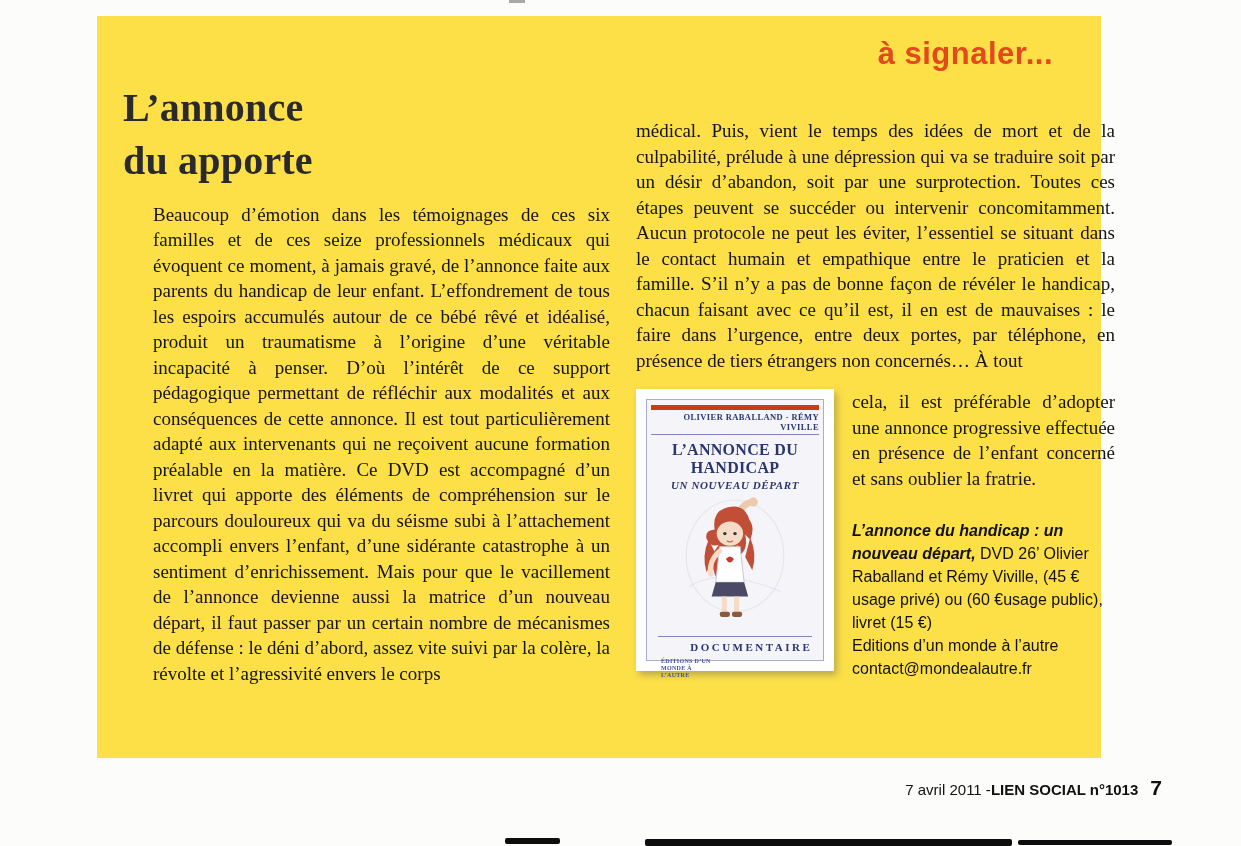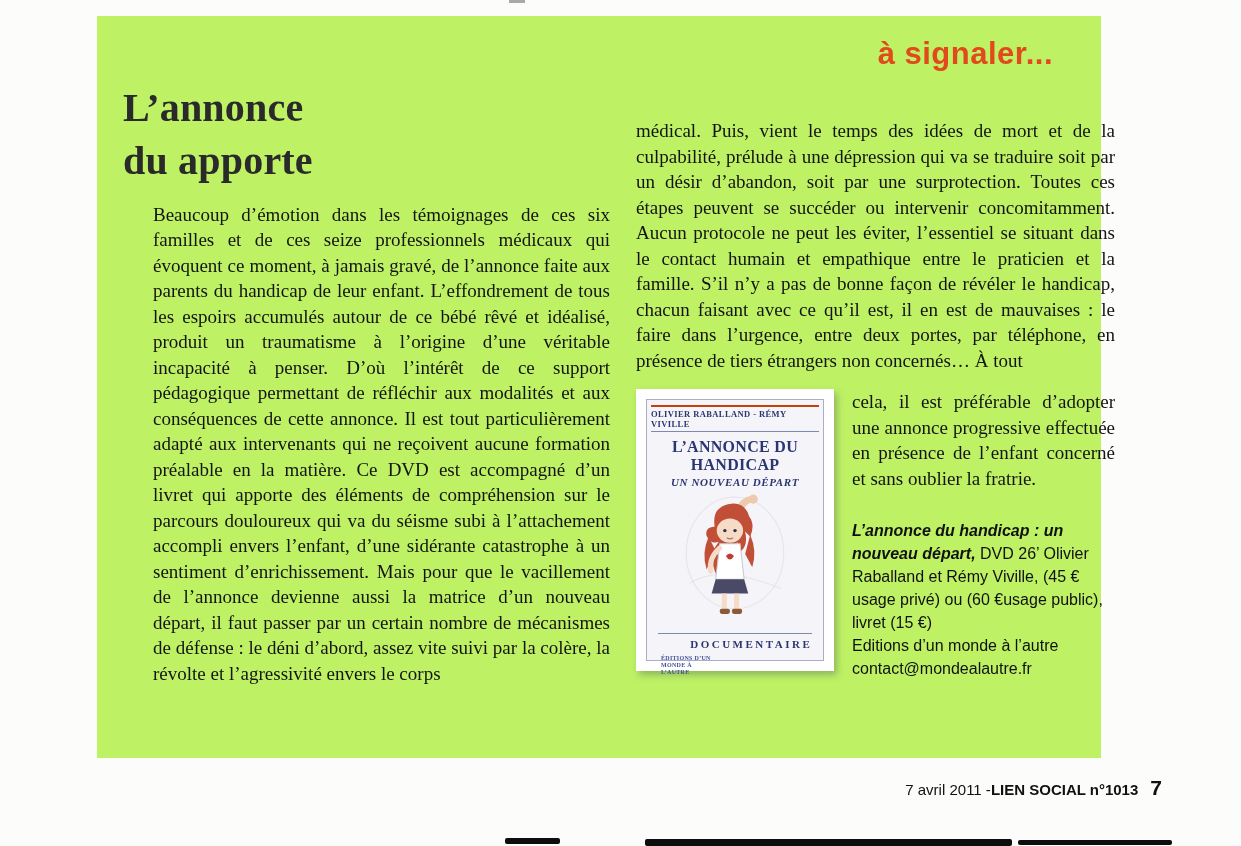--- a/index.html
+++ b/index.html
@@ -9,21 +9,21 @@
     width:1241px; height:846px;
     background:#fcfcfa;
     overflow:hidden;
     font-family:"Liberation Serif", serif;
     color:#161616;
   }
   .panel {
     position:absolute;
     left:97px; top:16px;
     width:1004px; height:742px;
-    background:#bef264;
+    background:#fde047;
   }
   .signal {
     position:absolute;
     top:20px; right:48px;
     font-family:"Liberation Sans", sans-serif;
     font-weight:bold;
     font-size:31px;
     letter-spacing:0.5px;
     color:#e2491c;
   }
@@ -69,26 +69,26 @@
     border:1px solid #a9aec6;
     padding:5px 4px 4px 4px;
     display:flex;
     flex-direction:column;
     align-items:center;
     font-family:"Liberation Serif", serif;
     color:#2a3672;
   }
   .dvd-authors {
     width:100%;
-    text-align:left;
+    text-align:right;
     font-size:8.5px;
     font-weight:bold;
     letter-spacing:0.4px;
     text-transform:uppercase;
-    border-top:2px solid #c2410c;
+    border-top:5px solid #c2410c;
     border-bottom:1px solid #7d88b5;
     padding:2px 0;
   }
   .dvd-title {
     margin-top:6px;
     font-size:16px;
     font-weight:bold;
     letter-spacing:0.3px;
     text-transform:uppercase;
     text-align:center;

